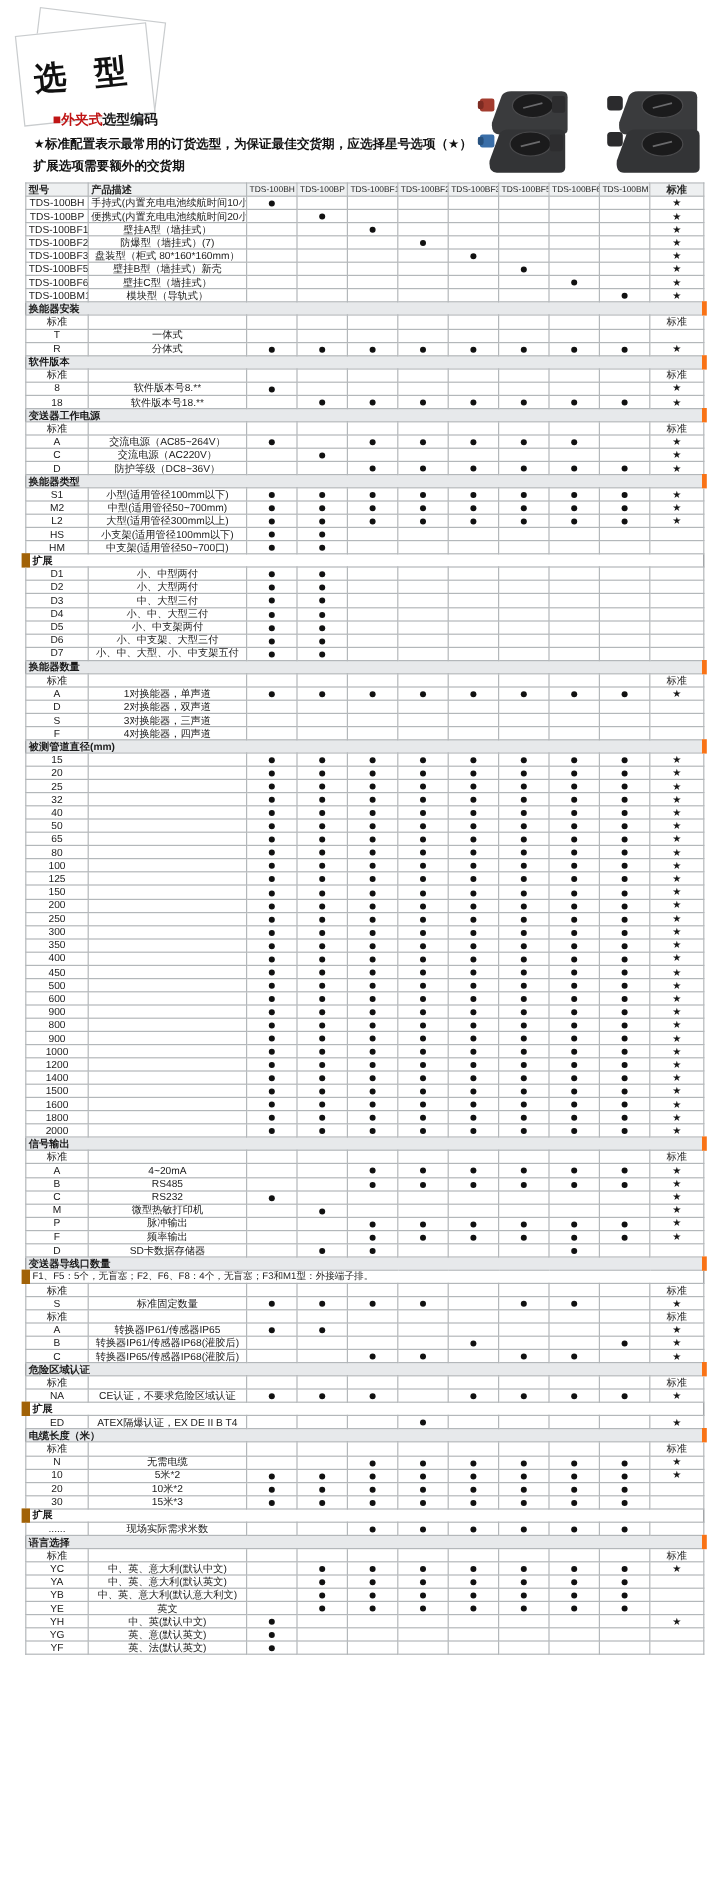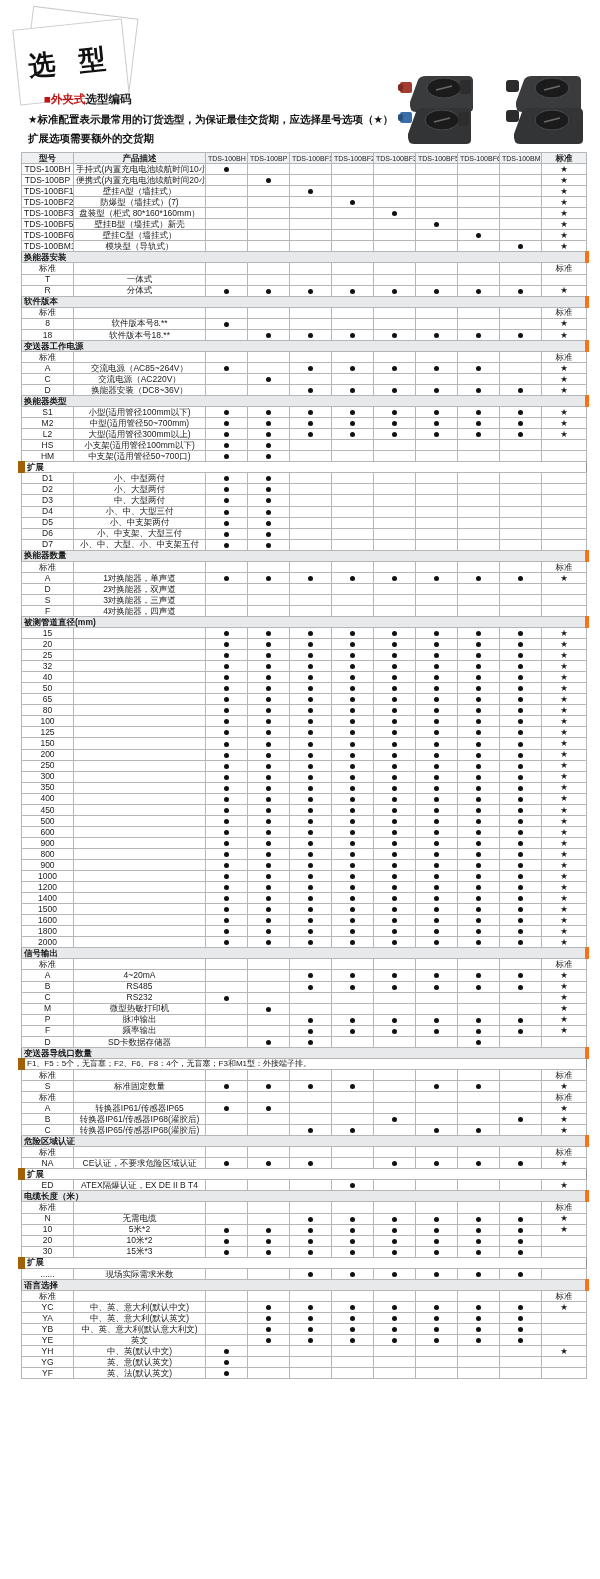--- a/index.html
+++ b/index.html
@@ -24,21 +24,21 @@
   
   .photos{position:absolute;left:398px;top:68px;width:198px;height:88px;}
 
   
   table.sel{position:absolute;left:18px;top:152px;width:565px;border-collapse:collapse;
             table-layout:fixed;border:1px solid #8d9194;}
   table.sel th,table.sel td{border:1px solid #b3b7ba;height:11.05px;box-sizing:border-box;
             padding:0 2px;font-size:8.5px;line-height:1;white-space:nowrap;overflow:hidden;
             text-align:center;vertical-align:middle;color:#1a1a1a;}
   table.sel thead th{background:#eef0f1;font-size:7px;font-weight:normal;color:#222;}
-  table.sel thead th.lbl{font-size:8.5px;font-weight:bold;text-align:center;}
+  table.sel thead th.lbl{font-size:8.5px;font-weight:bold;text-align:left;}
   table.sel thead th.stdh{font-size:8.5px;font-weight:bold;}
   td.code{text-align:left;font-size:8px;}
   td.desc{text-align:left;font-size:8px;}
   tr.band td{background:#e7e9eb;font-weight:bold;text-align:left;font-size:8.5px;border-left:1px solid #8d9194;border-right:4px solid #f97316;}
   tr.span-row td{text-align:left;font-size:8.5px;font-weight:bold;border-left:7px solid #a16207;border-right:1px solid #8d9194;}
   tr.note-row td{font-weight:normal;font-size:8px;margin-top:12px;}
   .dot{display:inline-block;width:5px;height:5px;border-radius:50%;background:#111;vertical-align:middle;}
   td.star{font-size:8.5px;}
   td.stdtag{font-size:8px;color:#222;}
 </style>
@@ -344,21 +344,21 @@
           <td></td>
           <td></td>
           <td></td>
           <td></td>
           <td></td>
           <td></td>
           <td class="star">★</td>
         </tr>
         <tr>
           <td class="code">D</td>
-          <td class="desc">换能器安装（DC8~36V）</td>
+          <td class="desc">防护等级（DC8~36V）</td>
           <td></td>
           <td></td>
           <td><span class="dot"></span></td>
           <td><span class="dot"></span></td>
           <td><span class="dot"></span></td>
           <td><span class="dot"></span></td>
           <td><span class="dot"></span></td>
           <td><span class="dot"></span></td>
           <td class="star">★</td>
         </tr>
@@ -454,21 +454,21 @@
           <td></td>
           <td></td>
           <td></td>
           <td></td>
           <td></td>
           <td></td>
           <td class="star"></td>
         </tr>
         <tr>
           <td class="code">D3</td>
-          <td class="desc">中、大型两付</td>
+          <td class="desc">中、大型三付</td>
           <td><span class="dot"></span></td>
           <td><span class="dot"></span></td>
           <td></td>
           <td></td>
           <td></td>
           <td></td>
           <td></td>
           <td></td>
           <td class="star"></td>
         </tr>

